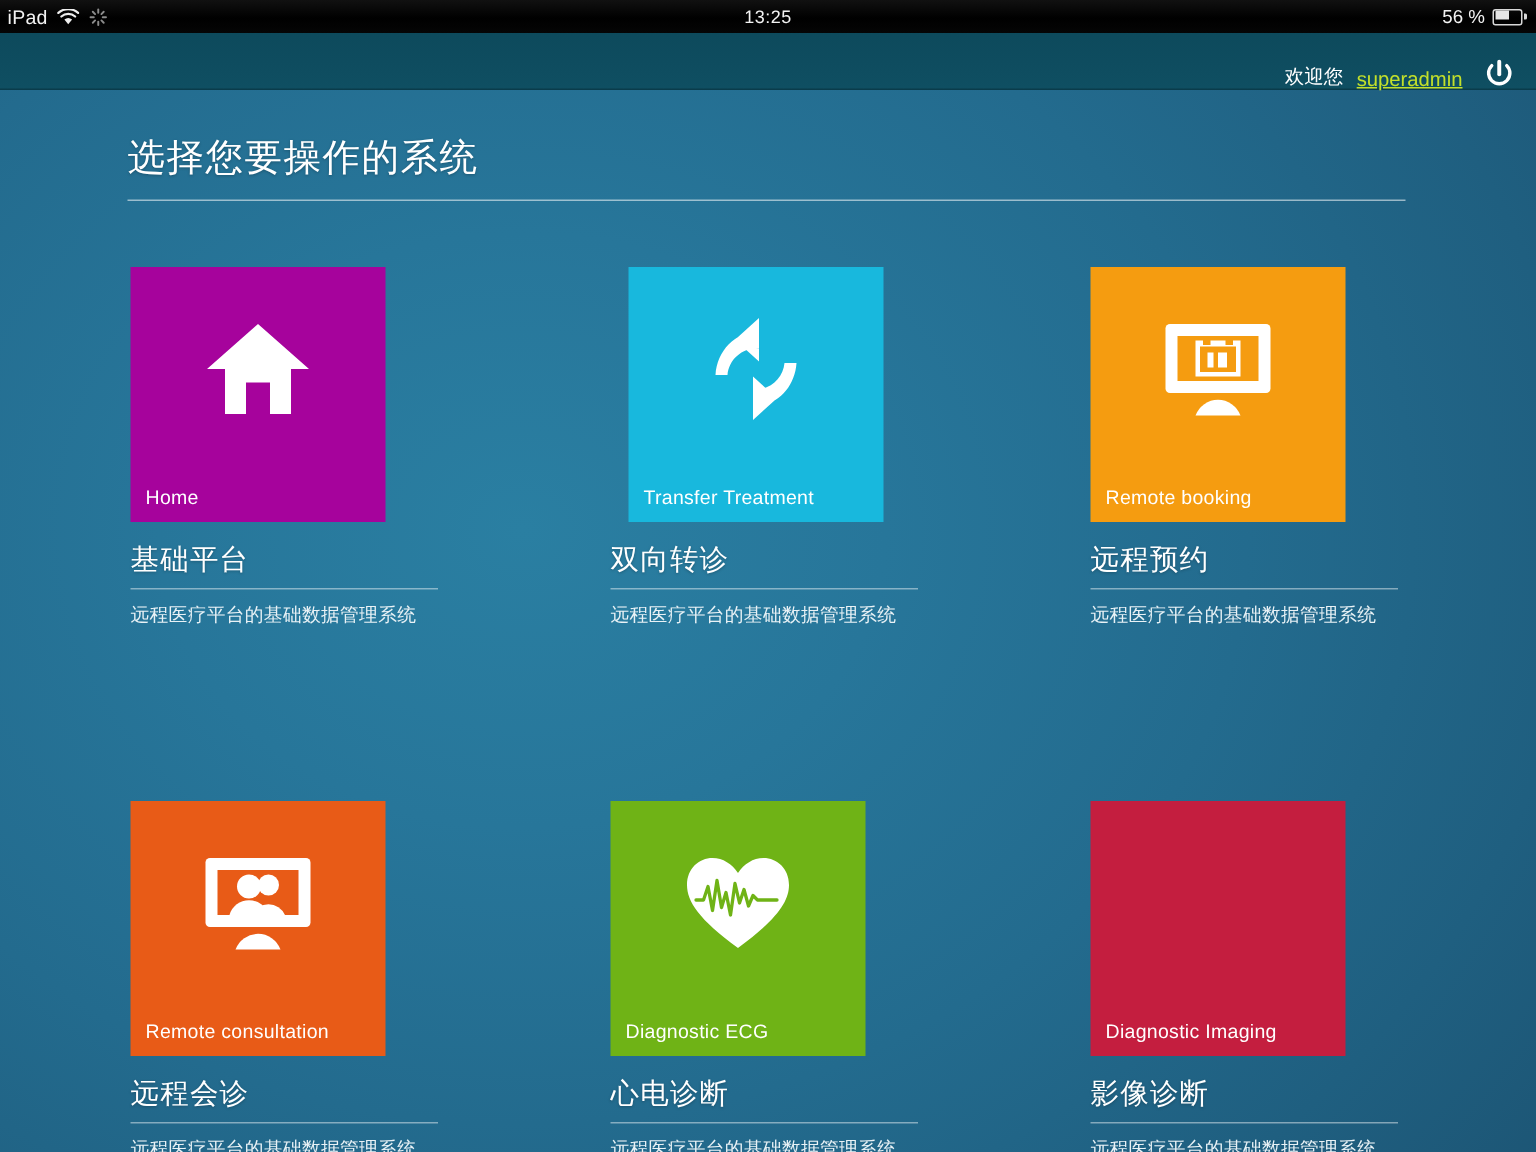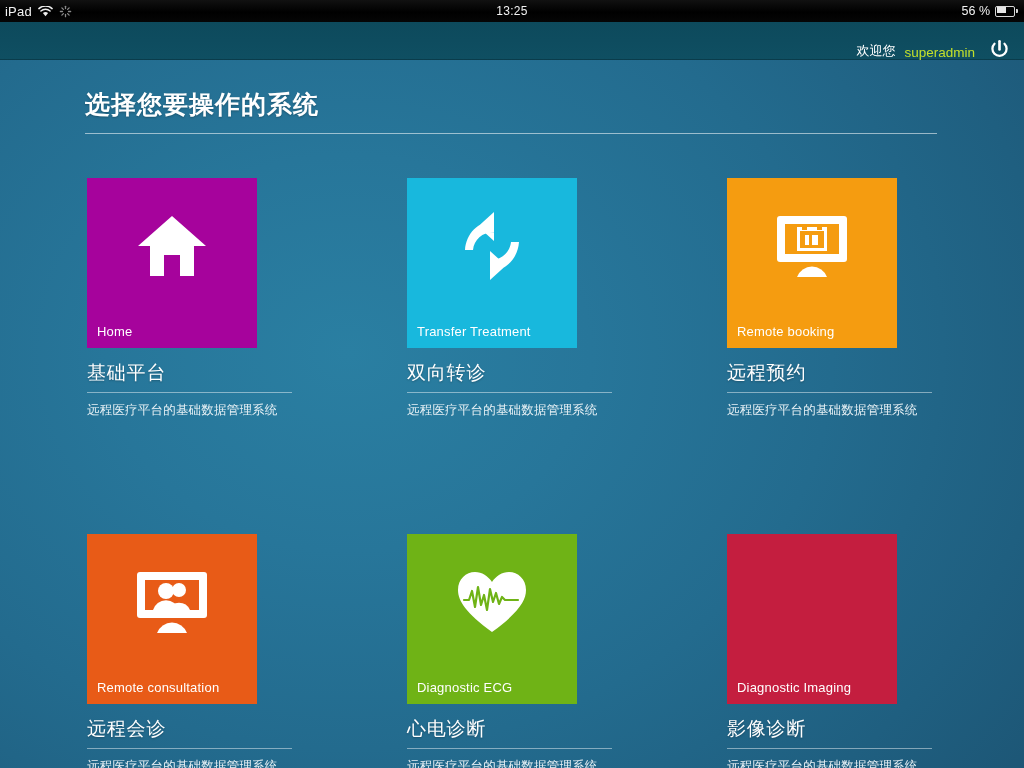--- a/index.html
+++ b/index.html
@@ -42,30 +42,30 @@
   #header {
     position:absolute; top:22px; left:0; width:1024px; height:38px;
     background:linear-gradient(to bottom,#0d4a5c 0%,#0e4c5f 50%,#0f4f62 100%);
     border-bottom:1px solid rgba(0,0,0,.18);
   }
   .header-right {
     position:absolute; right:14px; top:0; height:38px;
     display:flex; align-items:flex-end; gap:9px;
   }
   .welcome-text { color:#ffffff; font-size:13px; }
-  .user-name { color:#c3e02a; font-size:13.5px; }
+  .user-name { color:#c3e02a; font-size:13.5px;text-decoration:underline; }
   .power-btn {
     width:22px; height:22px; display:flex; align-items:center; justify-content:center;
     cursor:pointer; margin-left:4px;
   }
 
   
   #page-title {
     position:absolute; left:85px; top:88px;
-    color:#ffffff; font-size:25px; font-weight:700; letter-spacing:1px;
+    color:#ffffff; font-size:25px; font-weight:400; letter-spacing:1px;
     text-shadow:0 1px 2px rgba(0,0,0,.25);
   }
   #title-rule {
     position:absolute; left:85px; top:133px; width:852px; height:1px;
     background:rgba(255,255,255,.55);
   }
 
   
   #grid {
     position:absolute; left:87px; top:178px;
@@ -168,21 +168,21 @@
           </svg>
         </div>
         <div class="tile-label">Home</div>
       </div>
       <div class="card-title">基础平台</div>
       <div class="card-rule"></div>
       <div class="card-desc">远程医疗平台的基础数据管理系统</div>
     </div>
 
     <div class="card">
-      <div class="tile" id="tile1" style="background: rgb(24, 184, 221);">
+      <div class="tile" id="tile1" style="background: rgb(24, 184, 221); margin-left: 12px;">
         <div class="tile-icon">
           <svg width="72" height="72" viewBox="0 0 72 72">
             <path d="M38 11 L38 22 C26 22 18 30 17 40 L9 40 C10 24 22 11 38 11 Z M38 2 L38 31 L22 16.5 Z" fill="#fff"></path>
             <path d="M34 61 L34 50 C46 50 54 42 55 32 L63 32 C62 48 50 61 34 61 Z M34 70 L34 41 L50 55.5 Z" fill="#fff"></path>
           </svg>
         </div>
         <div class="tile-label">Transfer Treatment</div>
       </div>
       <div class="card-title">双向转诊</div>
       <div class="card-rule"></div>

